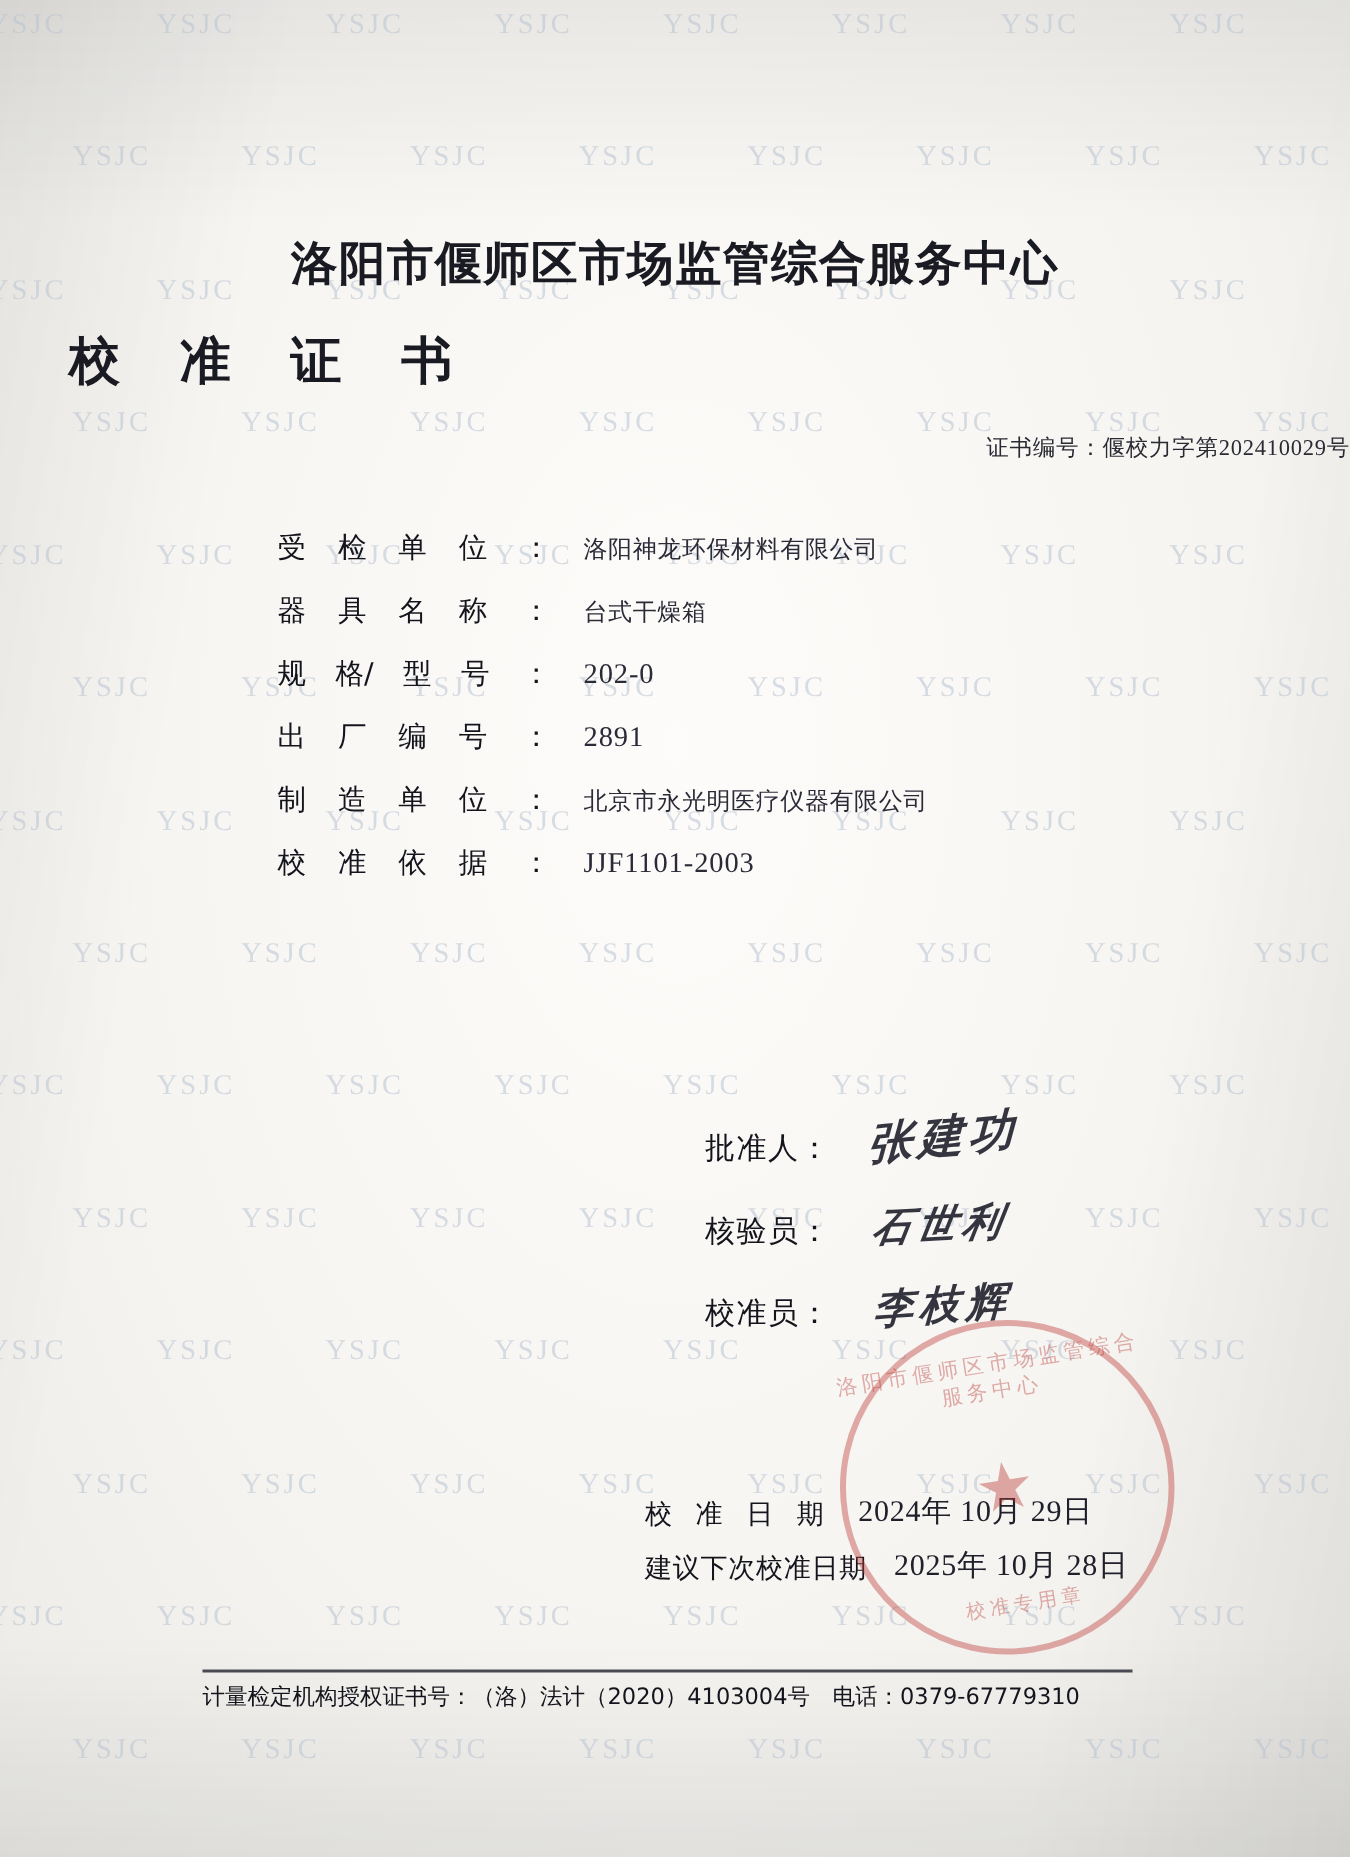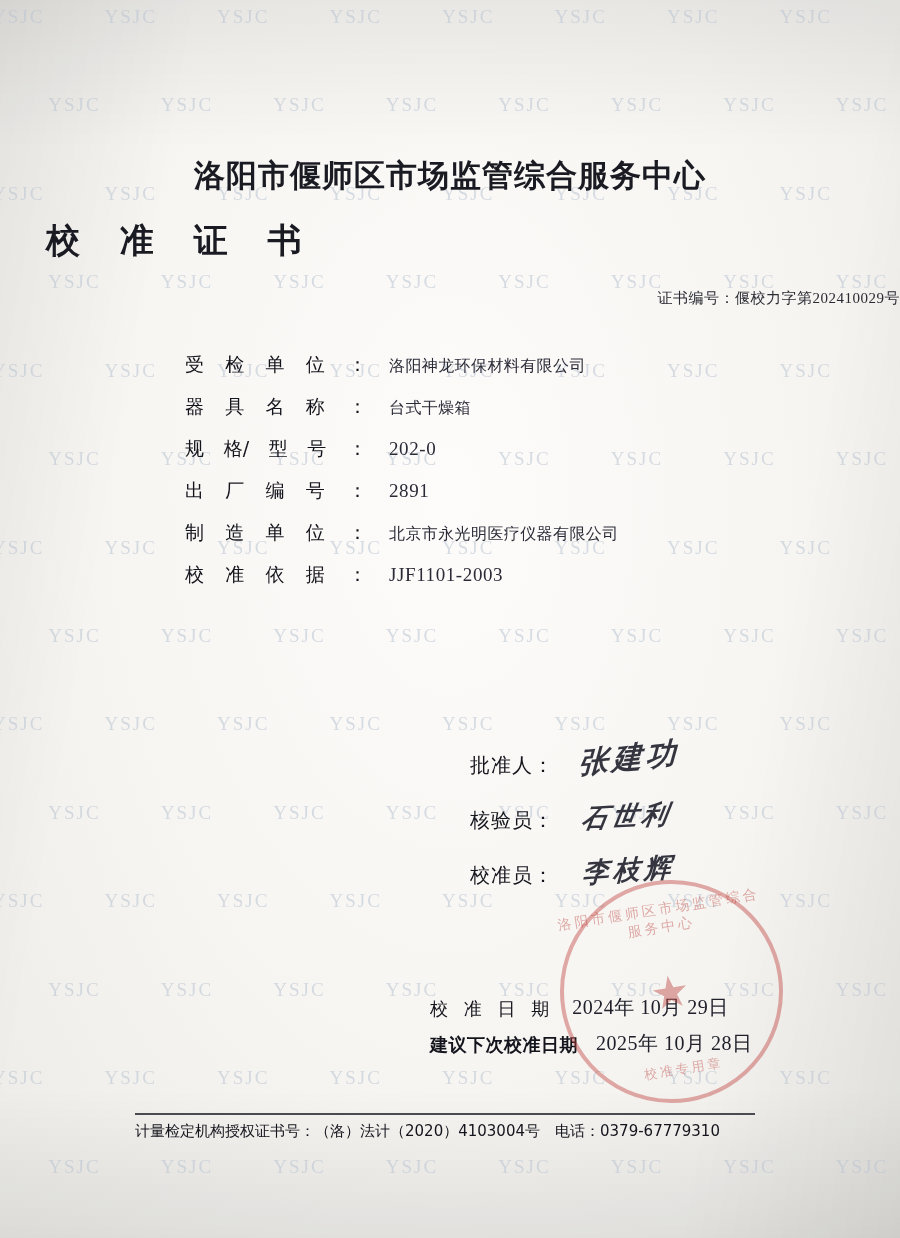--- a/index.html
+++ b/index.html
@@ -228,21 +228,21 @@
   }
   .date-row {
     display: flex;
     align-items: flex-end;
     height: 36px;
     font-family: "DejaVu Sans", sans-serif;
     font-size: 18px;
     color: #14141c;
   }
   .date-label { letter-spacing: 5px; }
-  .date-label.tight { letter-spacing: 0.5px; font-weight: bold; }
+  .date-label.tight { letter-spacing: 0.5px; }
   .date-value {
     margin-left: 18px;
     font-family: "Liberation Serif", serif;
     font-size: 20px;
     letter-spacing: 0.5px;
     color: #20202b;
   }
 
   .footer-rule {
     position: absolute;

